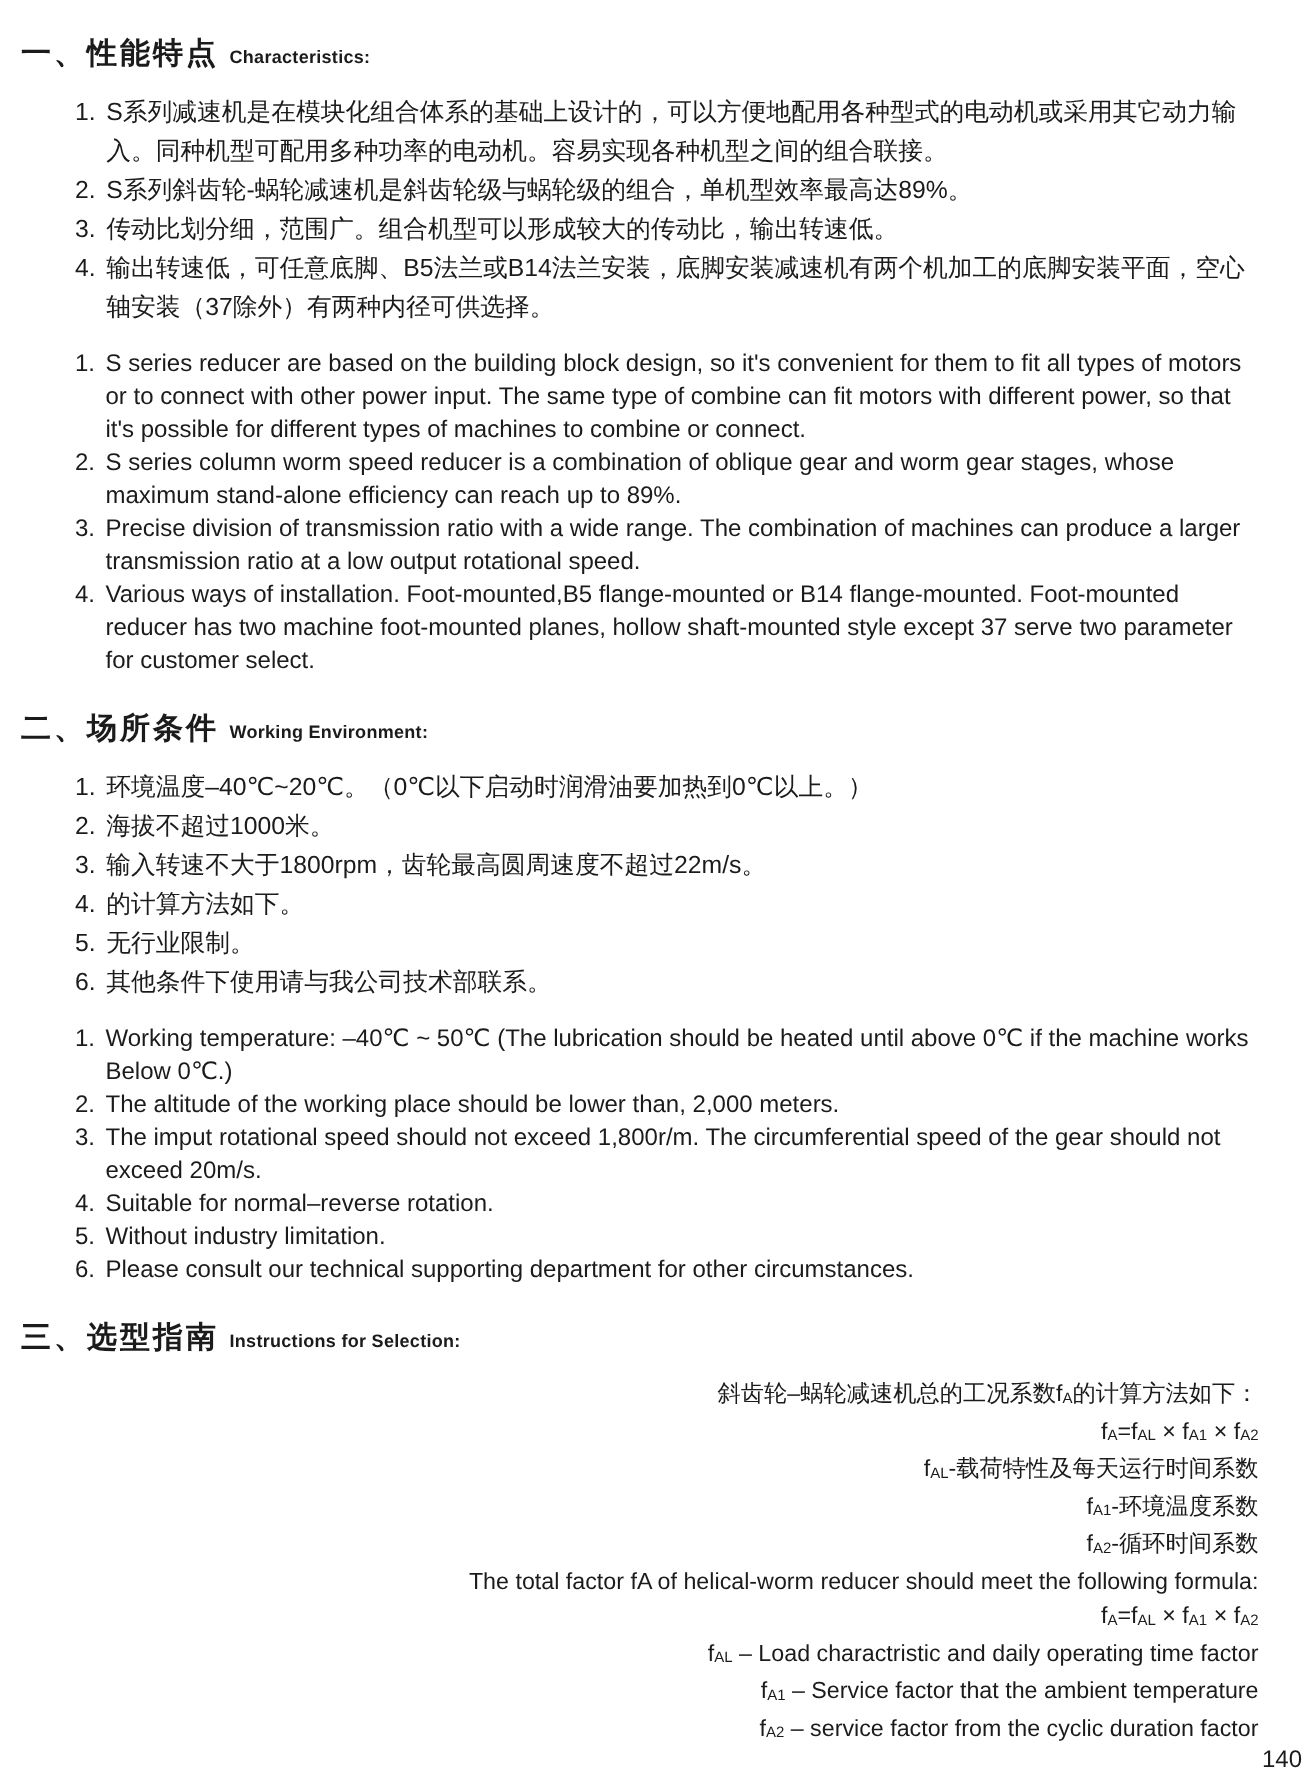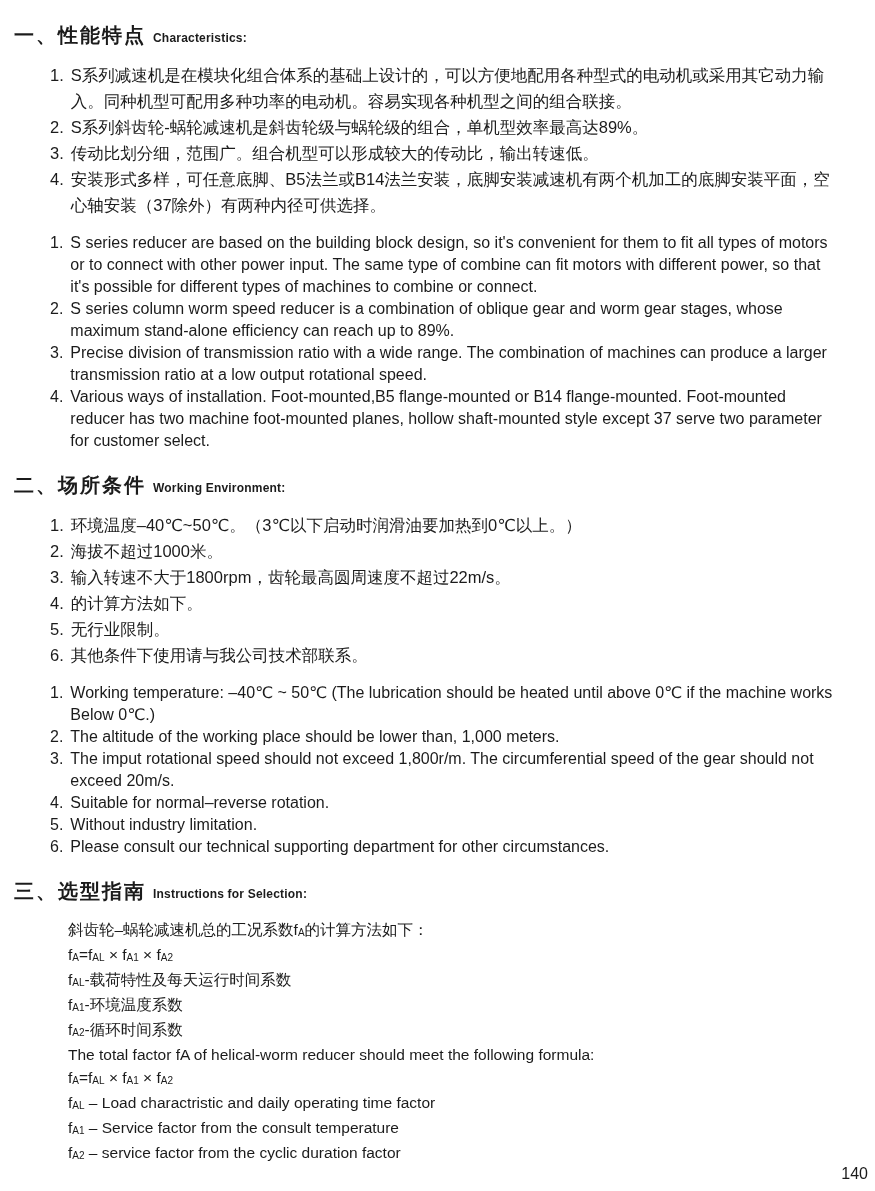--- a/index.html
+++ b/index.html
@@ -21,21 +21,21 @@
 
   .list { list-style: none; margin-left: 36px; margin-right: 4px; }
   .list .item { display: flex; align-items: baseline; }
   .num { flex: 0 0 auto; padding-right: 7px; }
   .txt { flex: 1 1 auto; }
 
   .zh-list { font-size: 16.5px; line-height: 26px; margin-bottom: 14px; }
   .en-list { font-size: 16px;   line-height: 22px; margin-bottom: 20px; }
 
   .formula-block { margin-left: 54px; font-size: 15.5px; line-height: 23px; }
-  .formula-block .fline { white-space: nowrap; }
+  .formula-block .fline { white-space: nowrap; text-align: right; }
   .formula-block sub {
     font-size: 10px; vertical-align: baseline;
     position: relative; top: 1px; letter-spacing: 0;
   }
 
   .page-number {
     position: absolute; right: 7px; bottom: 8px;
     font-size: 16px; color: #1b1b1b;
   }
 </style>
@@ -58,21 +58,21 @@
       <li class="item">
         <span class="num">2.</span>
         <span class="txt">S系列斜齿轮-蜗轮减速机是斜齿轮级与蜗轮级的组合，单机型效率最高达89%。</span>
       </li>
       <li class="item">
         <span class="num">3.</span>
         <span class="txt">传动比划分细，范围广。组合机型可以形成较大的传动比，输出转速低。</span>
       </li>
       <li class="item">
         <span class="num">4.</span>
-        <span class="txt">安装形式多样，可任意底脚、B5法兰或B14法兰安装，底脚安装减速机有两个机加工的底脚安装平面，空心轴安装（37除外）有两种内径可供选择。</span>
+        <span class="txt">输出转速低，可任意底脚、B5法兰或B14法兰安装，底脚安装减速机有两个机加工的底脚安装平面，空心轴安装（37除外）有两种内径可供选择。</span>
       </li>
     </ol>
 
     <ol class="list en-list">
       <li class="item">
         <span class="num">1.</span>
         <span class="txt">S series reducer are based on the building block design, so it's convenient for them to fit all types of motors or to connect with other power input. The same type of combine can fit motors with different power, so that it's possible for different types of machines to combine or connect.</span>
       </li>
       <li class="item">
         <span class="num">2.</span>
@@ -91,21 +91,21 @@
 
   <section>
     <h2 class="sec-heading">
       <span class="zh">二、场所条件</span>
       <span class="en">Working Environment:</span>
     </h2>
 
     <ol class="list zh-list">
       <li class="item">
         <span class="num">1.</span>
-        <span class="txt">环境温度–40℃~50℃。（3℃以下启动时润滑油要加热到0℃以上。）</span>
+        <span class="txt">环境温度–40℃~20℃。（0℃以下启动时润滑油要加热到0℃以上。）</span>
       </li>
       <li class="item">
         <span class="num">2.</span>
         <span class="txt">海拔不超过1000米。</span>
       </li>
       <li class="item">
         <span class="num">3.</span>
         <span class="txt">输入转速不大于1800rpm，齿轮最高圆周速度不超过22m/s。</span>
       </li>
       <li class="item">
@@ -122,21 +122,21 @@
       </li>
     </ol>
 
     <ol class="list en-list">
       <li class="item">
         <span class="num">1.</span>
         <span class="txt">Working temperature: –40℃ ~ 50℃ (The lubrication should be heated until above 0℃ if the machine works Below 0℃.)</span>
       </li>
       <li class="item">
         <span class="num">2.</span>
-        <span class="txt">The altitude of the working place should be lower than, 1,000 meters.</span>
+        <span class="txt">The altitude of the working place should be lower than, 2,000 meters.</span>
       </li>
       <li class="item">
         <span class="num">3.</span>
         <span class="txt">The imput rotational speed should not exceed 1,800r/m. The circumferential speed of the gear should not exceed 20m/s.</span>
       </li>
       <li class="item">
         <span class="num">4.</span>
         <span class="txt">Suitable for normal–reverse rotation.</span>
       </li>
       <li class="item">
@@ -161,20 +161,20 @@
       <div class="fline"><span>f</span><sub>A</sub><span>=f</span><sub>AL</sub><span> × f</span><sub>A1</sub><span> × f</span><sub>A2</sub></div>
       <div class="fline"><span>f</span><sub>AL</sub><span>-载荷特性及每天运行时间系数</span></div>
       <div class="fline"><span>f</span><sub>A1</sub><span>-环境温度系数</span></div>
       <div class="fline"><span>f</span><sub>A2</sub><span>-循环时间系数</span></div>
     </div>
 
     <div class="formula-block">
       <div class="fline"><span>The total factor fA of helical-worm reducer should meet the following formula:</span></div>
       <div class="fline"><span>f</span><sub>A</sub><span>=f</span><sub>AL</sub><span> × f</span><sub>A1</sub><span> × f</span><sub>A2</sub></div>
       <div class="fline"><span>f</span><sub>AL</sub><span> – Load charactristic and daily operating time factor</span></div>
-      <div class="fline"><span>f</span><sub>A1</sub><span> – Service factor from the consult temperature</span></div>
+      <div class="fline"><span>f</span><sub>A1</sub><span> – Service factor that the ambient temperature</span></div>
       <div class="fline"><span>f</span><sub>A2</sub><span> – service factor from the cyclic duration factor</span></div>
     </div>
   </section>
 
 </div>
 
 <div class="page-number">140</div>
 
 </body></html>

